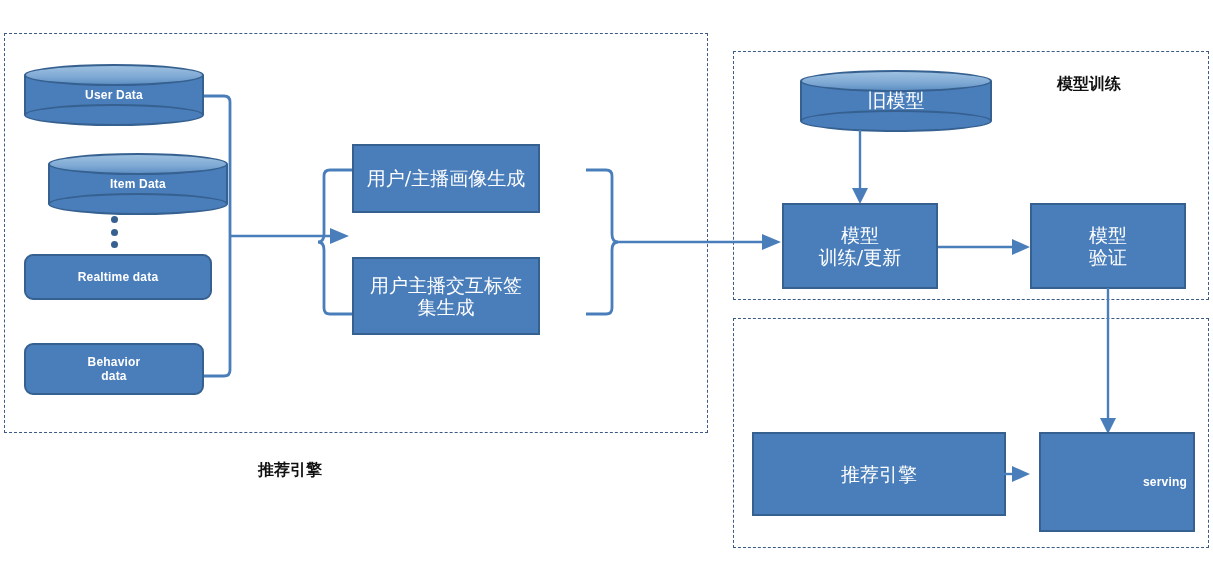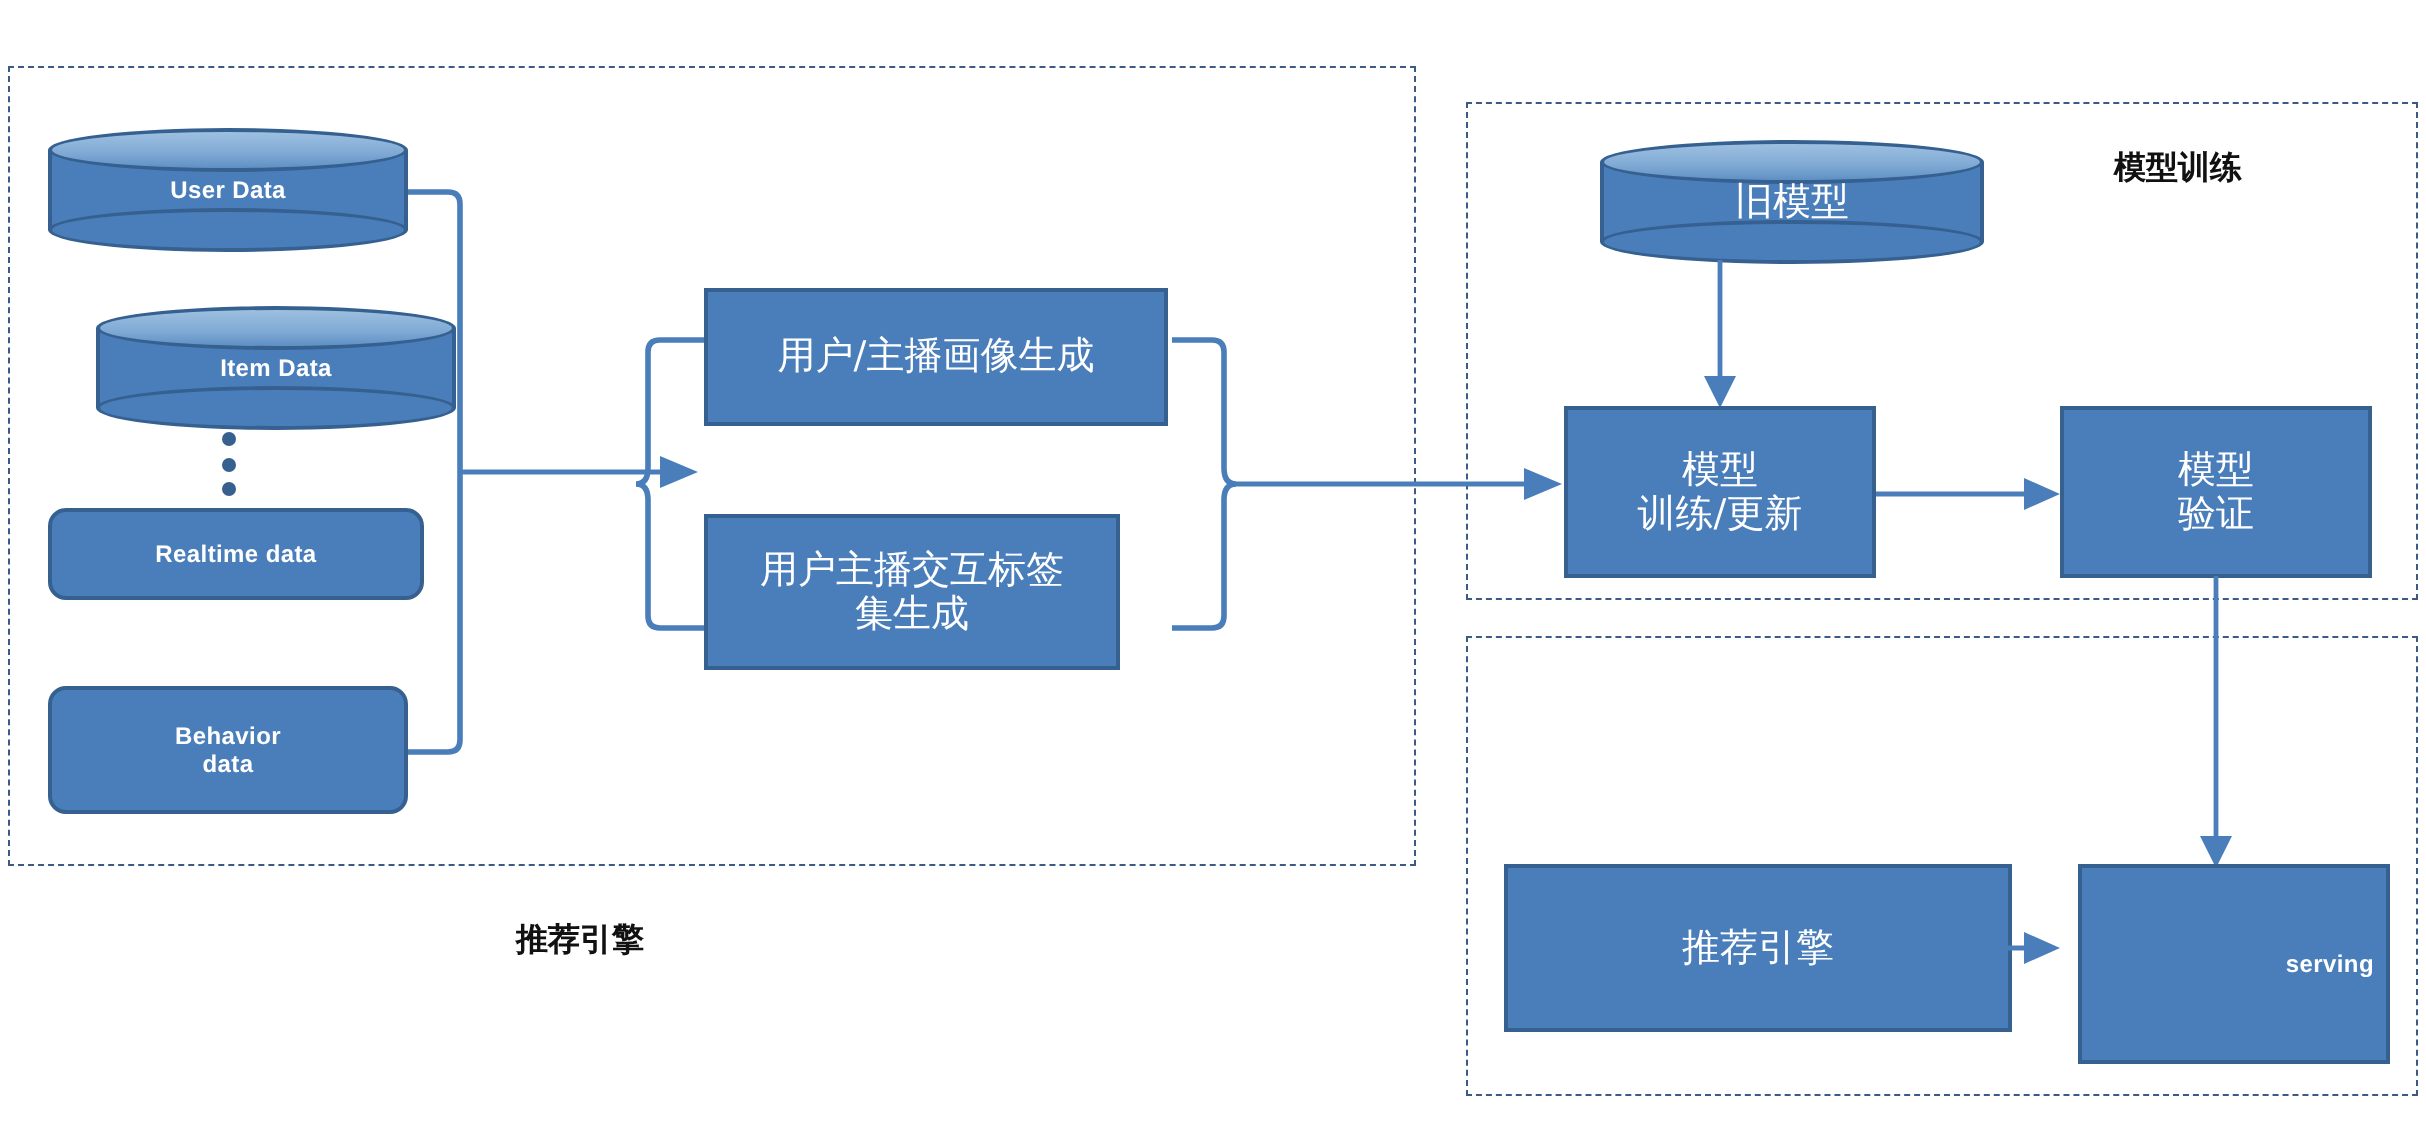--- a/index.html
+++ b/index.html
@@ -154,40 +154,40 @@
   <div class="dots" style="left:110px; top:216px; width:8px; height:32px;">
     <i></i>
       <i></i>
       <i></i>
   </div>
 
   <div class="node rounded latin" style="left:24px; top:254px; width:188px; height:46px;">
     <span class="lbl">Realtime data</span>
   </div>
 
-  <div class="node rounded latin" style="left:24px; top:343px; width:180px; height:64px; white-space:pre-line;">
+  <div class="node rounded latin" style="left:24px; top:343px; width:180px; height:52px; white-space:pre-line;">
     <span class="lbl">Behavior
 data</span>
   </div>
 
   <svg class="conn" style="left:204px; top:88px; width:150px; height:296px;" viewBox="0 0 150 296">
     <path d="M 0 8 H 20 Q 26 8 26 14 V 282 Q 26 288 20 288 H 0" class="thick"></path>
     <line x1="26" y1="148" x2="126" y2="148"></line>
     <polygon class="head" points="126,140 145,148 126,156"></polygon>
   </svg>
 
   <svg class="conn" style="left:318px; top:168px; width:36px; height:148px;" viewBox="0 0 36 148">
     <path d="M 34 2 H 12 Q 6 2 6 8 V 66 Q 6 74 0 74 Q 6 74 6 82 V 140 Q 6 146 12 146 H 34" class="thick"></path>
   </svg>
 
-  <div class="node cjk" style="left:352px; top:144px; width:232px; height:69px;">
+  <div class="node cjk" style="left:352px; top:144px; width:188px; height:69px;">
     <span class="lbl">用户/主播画像生成</span>
   </div>
 
-  <div class="node cjk" style="left:352px; top:257px; width:208px; height:78px; white-space:pre-line;">
+  <div class="node cjk" style="left:352px; top:257px; width:188px; height:78px; white-space:pre-line;">
     <span class="lbl">用户主播交互标签
 集生成</span>
   </div>
 
   <svg class="conn" style="left:584px; top:168px; width:200px; height:148px;" viewBox="0 0 200 148">
     <path d="M 2 2 H 22 Q 28 2 28 8 V 66 Q 28 74 34 74 Q 28 74 28 82 V 140 Q 28 146 22 146 H 2" class="thick"></path>
     <line x1="30" y1="74" x2="178" y2="74"></line>
     <polygon class="head" points="178,66 197,74 178,82"></polygon>
   </svg>
 

